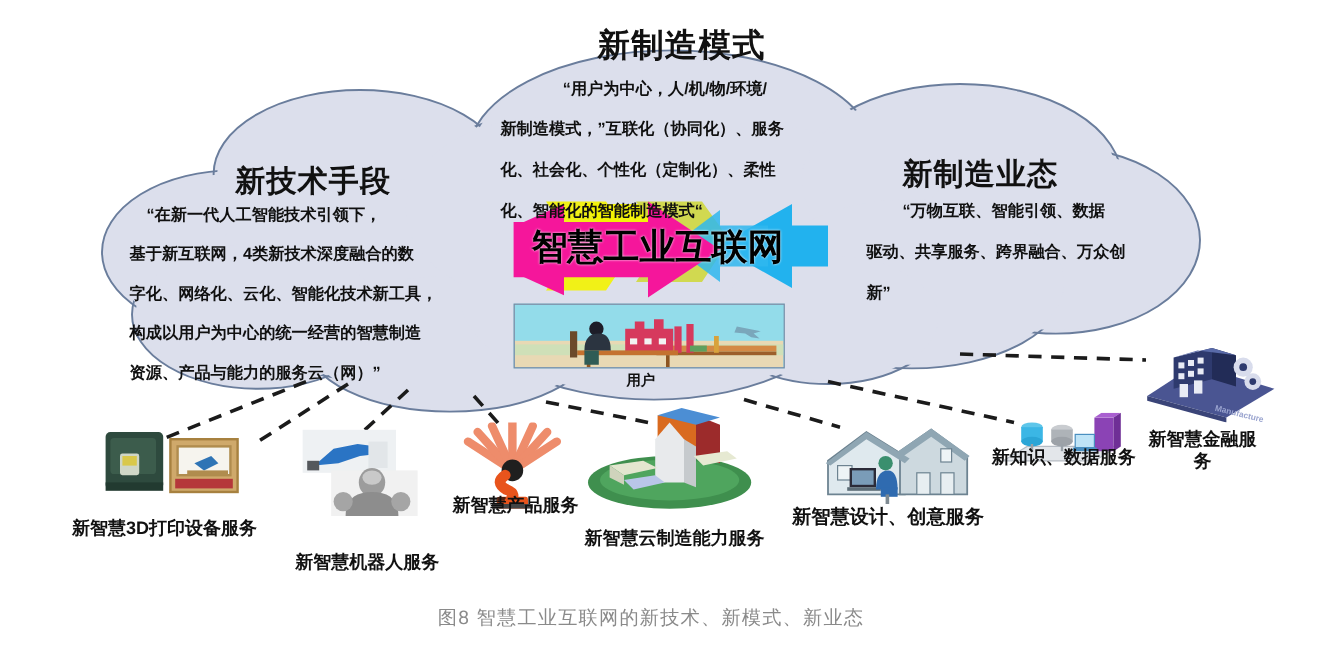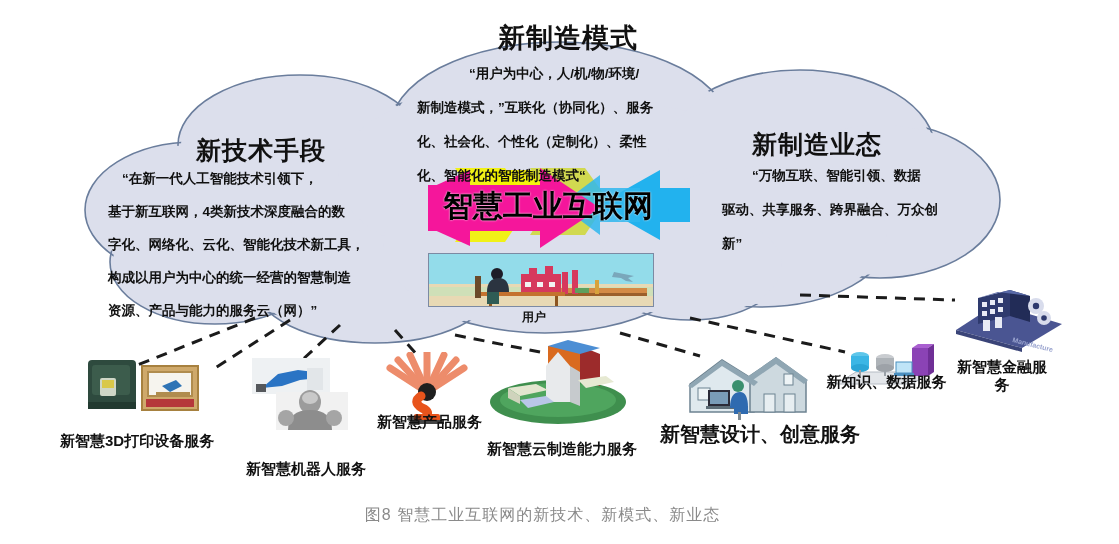--- a/index.html
+++ b/index.html
@@ -311,21 +311,21 @@
           <circle cx="92" cy="32" r="2.8" fill="#2e3a6e"></circle>
       </g>
       <text x="60" y="56" font-size="7" fill="#9aa4cf" font-family="Liberation Sans, sans-serif" font-weight="bold" transform="rotate(14 60 56)">Manufacture</text>
     </svg>
   </div>
 
   <div class="node-label" style="left:60px;top:432px;font-size:15px;">新智慧3D打印设备服务</div>
   <div class="node-label" style="left:246px;top:460px;font-size:15px;">新智慧机器人服务</div>
   <div class="node-label" style="left:377px;top:413px;font-size:15px;">新智慧产品服务</div>
   <div class="node-label" style="left:487px;top:440px;font-size:15px;">新智慧云制造能力服务</div>
-  <div class="node-label" style="left:660px;top:423px;font-size:20px;">新智慧设计、创意服务</div>
+  <div class="node-label" style="left:660px;top:423px;font-size:16px;">新智慧设计、创意服务</div>
   <div class="node-label" style="left:824px;top:373px;font-size:15px;width:125px;text-align:center;">
     <span>新知识、数据服务</span>
   </div>
   <div class="node-label" style="left:952px;top:358px;font-size:15px;width:100px;text-align:center;">
     <span>新智慧金融服务</span>
   </div>
 
   <div class="caption">图8 智慧工业互联网的新技术、新模式、新业态</div>
 
 </div>

